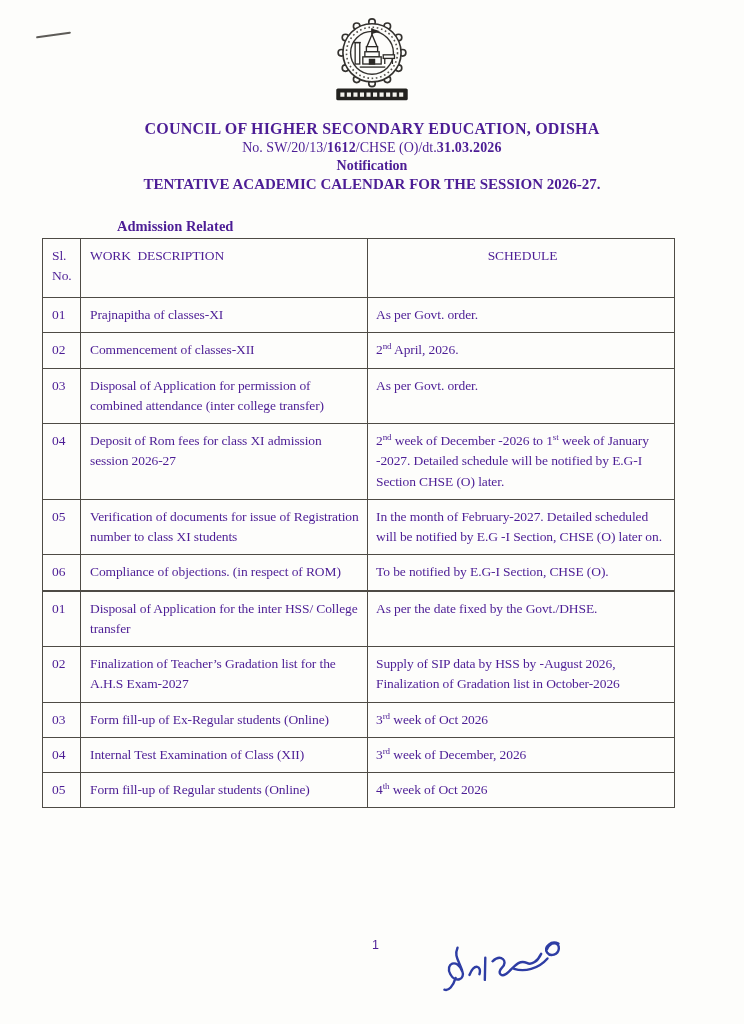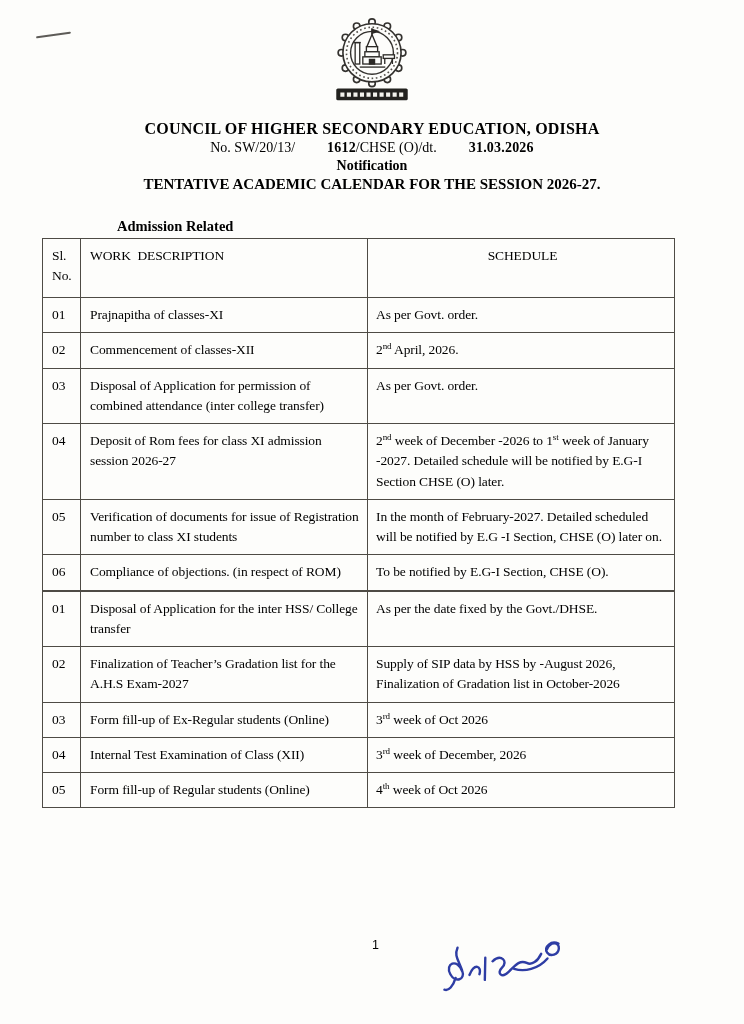--- a/index.html
+++ b/index.html
@@ -5,21 +5,21 @@
   html, body { margin: 0; padding: 0; }
   body {
     width: 744px; height: 1024px;
     background: #e9e9e7;
     font-family: "Liberation Serif", "DejaVu Serif", serif;
   }
   .page {
     position: relative;
     width: 744px; height: 1024px;
     background: #fdfdfb;
-    color: #000000;
+    color: #4c1d95;
     overflow: hidden;
   }
   
   .pen-mark {
     position: absolute; left: 36px; top: 34px;
     width: 35px; height: 2px; border-radius: 2px;
     background: #5d5b57;
     transform: rotate(-8deg);
   }
   
@@ -28,21 +28,21 @@
   .org-name {
     font-size: 16px; font-weight: bold; letter-spacing: 0.2px;
     margin: 8px 0 2px;
   }
   .address-line {
     font-size: 15px; font-weight: bold;
     text-decoration: underline; text-underline-offset: 3px;
     margin: 0 0 20px;
   }
   .ref-line { font-size: 14px; margin: 0; }
-  .ref-line b { letter-spacing: 0.2px; margin-left: 32px; }
+  .ref-line b { letter-spacing: 0.2px; }
   .notification-label { font-size: 14px; font-weight: bold; margin: 2px 0; }
   .doc-title { font-size: 15px; font-weight: bold; margin: 1px 0 0; }
 
   
   .sec-title {
     font-size: 14.5px; font-weight: bold;
     margin: 25px 0 3px 117px;
   }
   .sec-title.second { margin-top: 6px; }
   table.sched-table {

